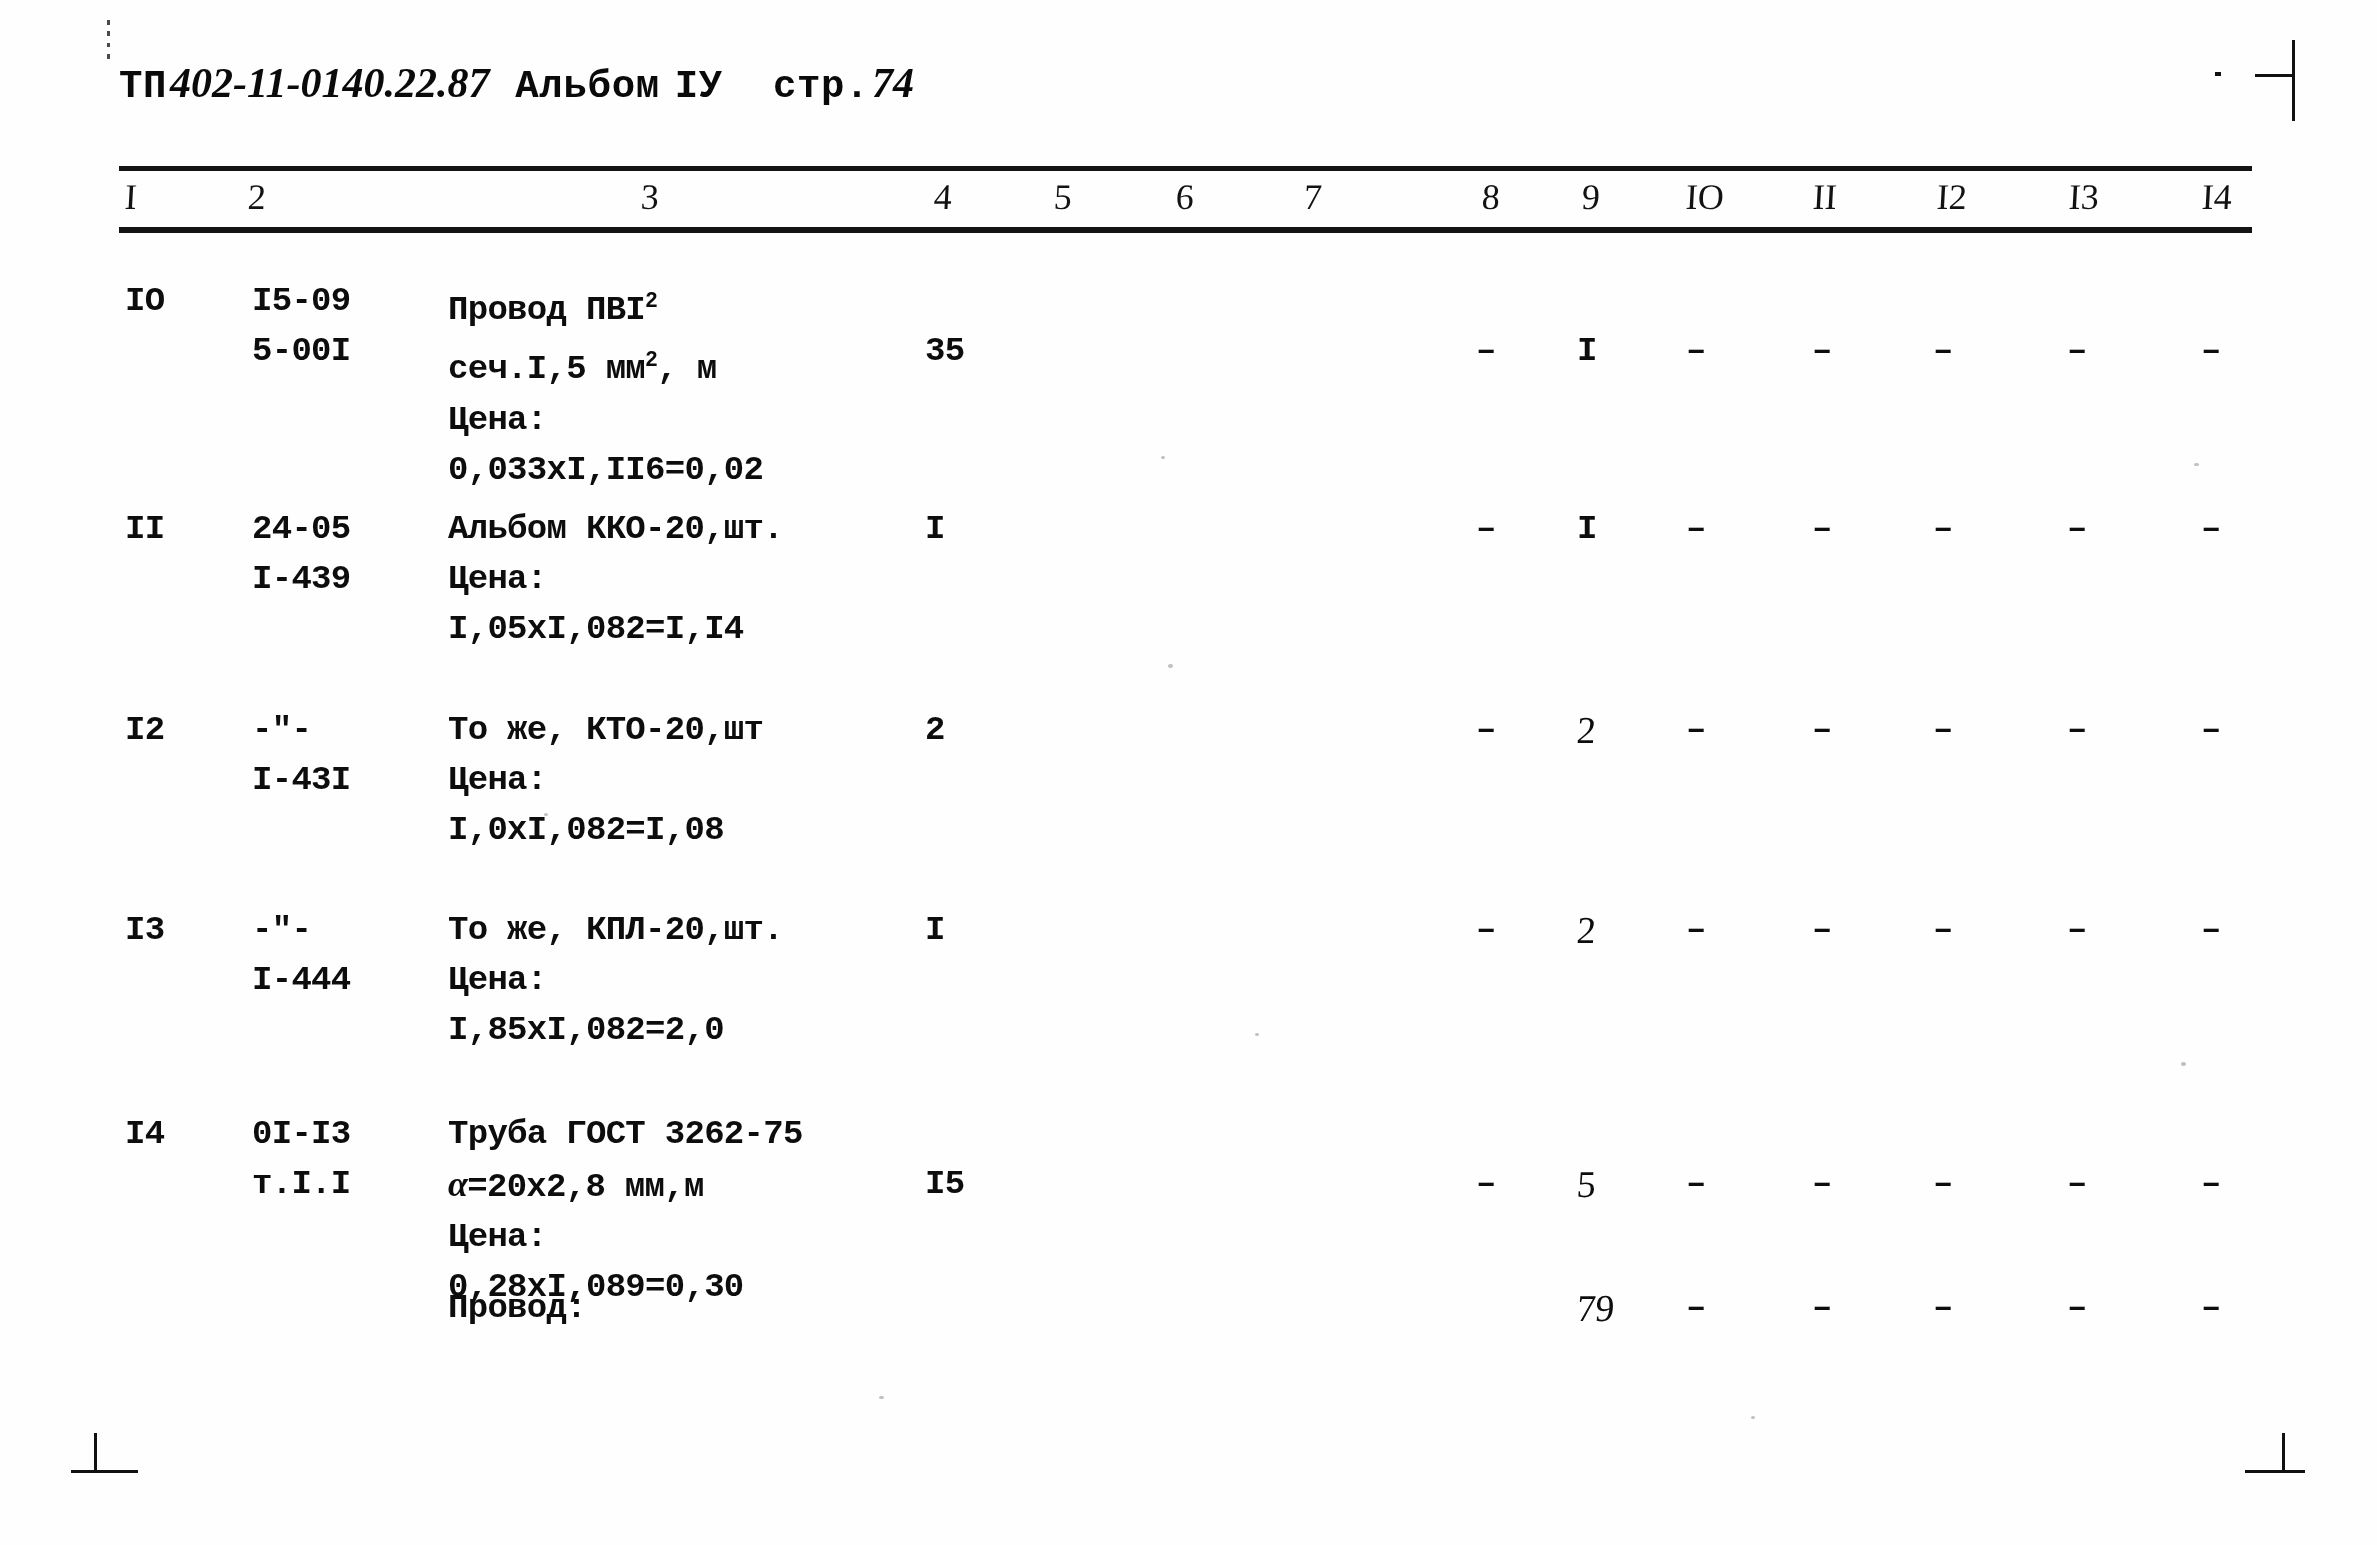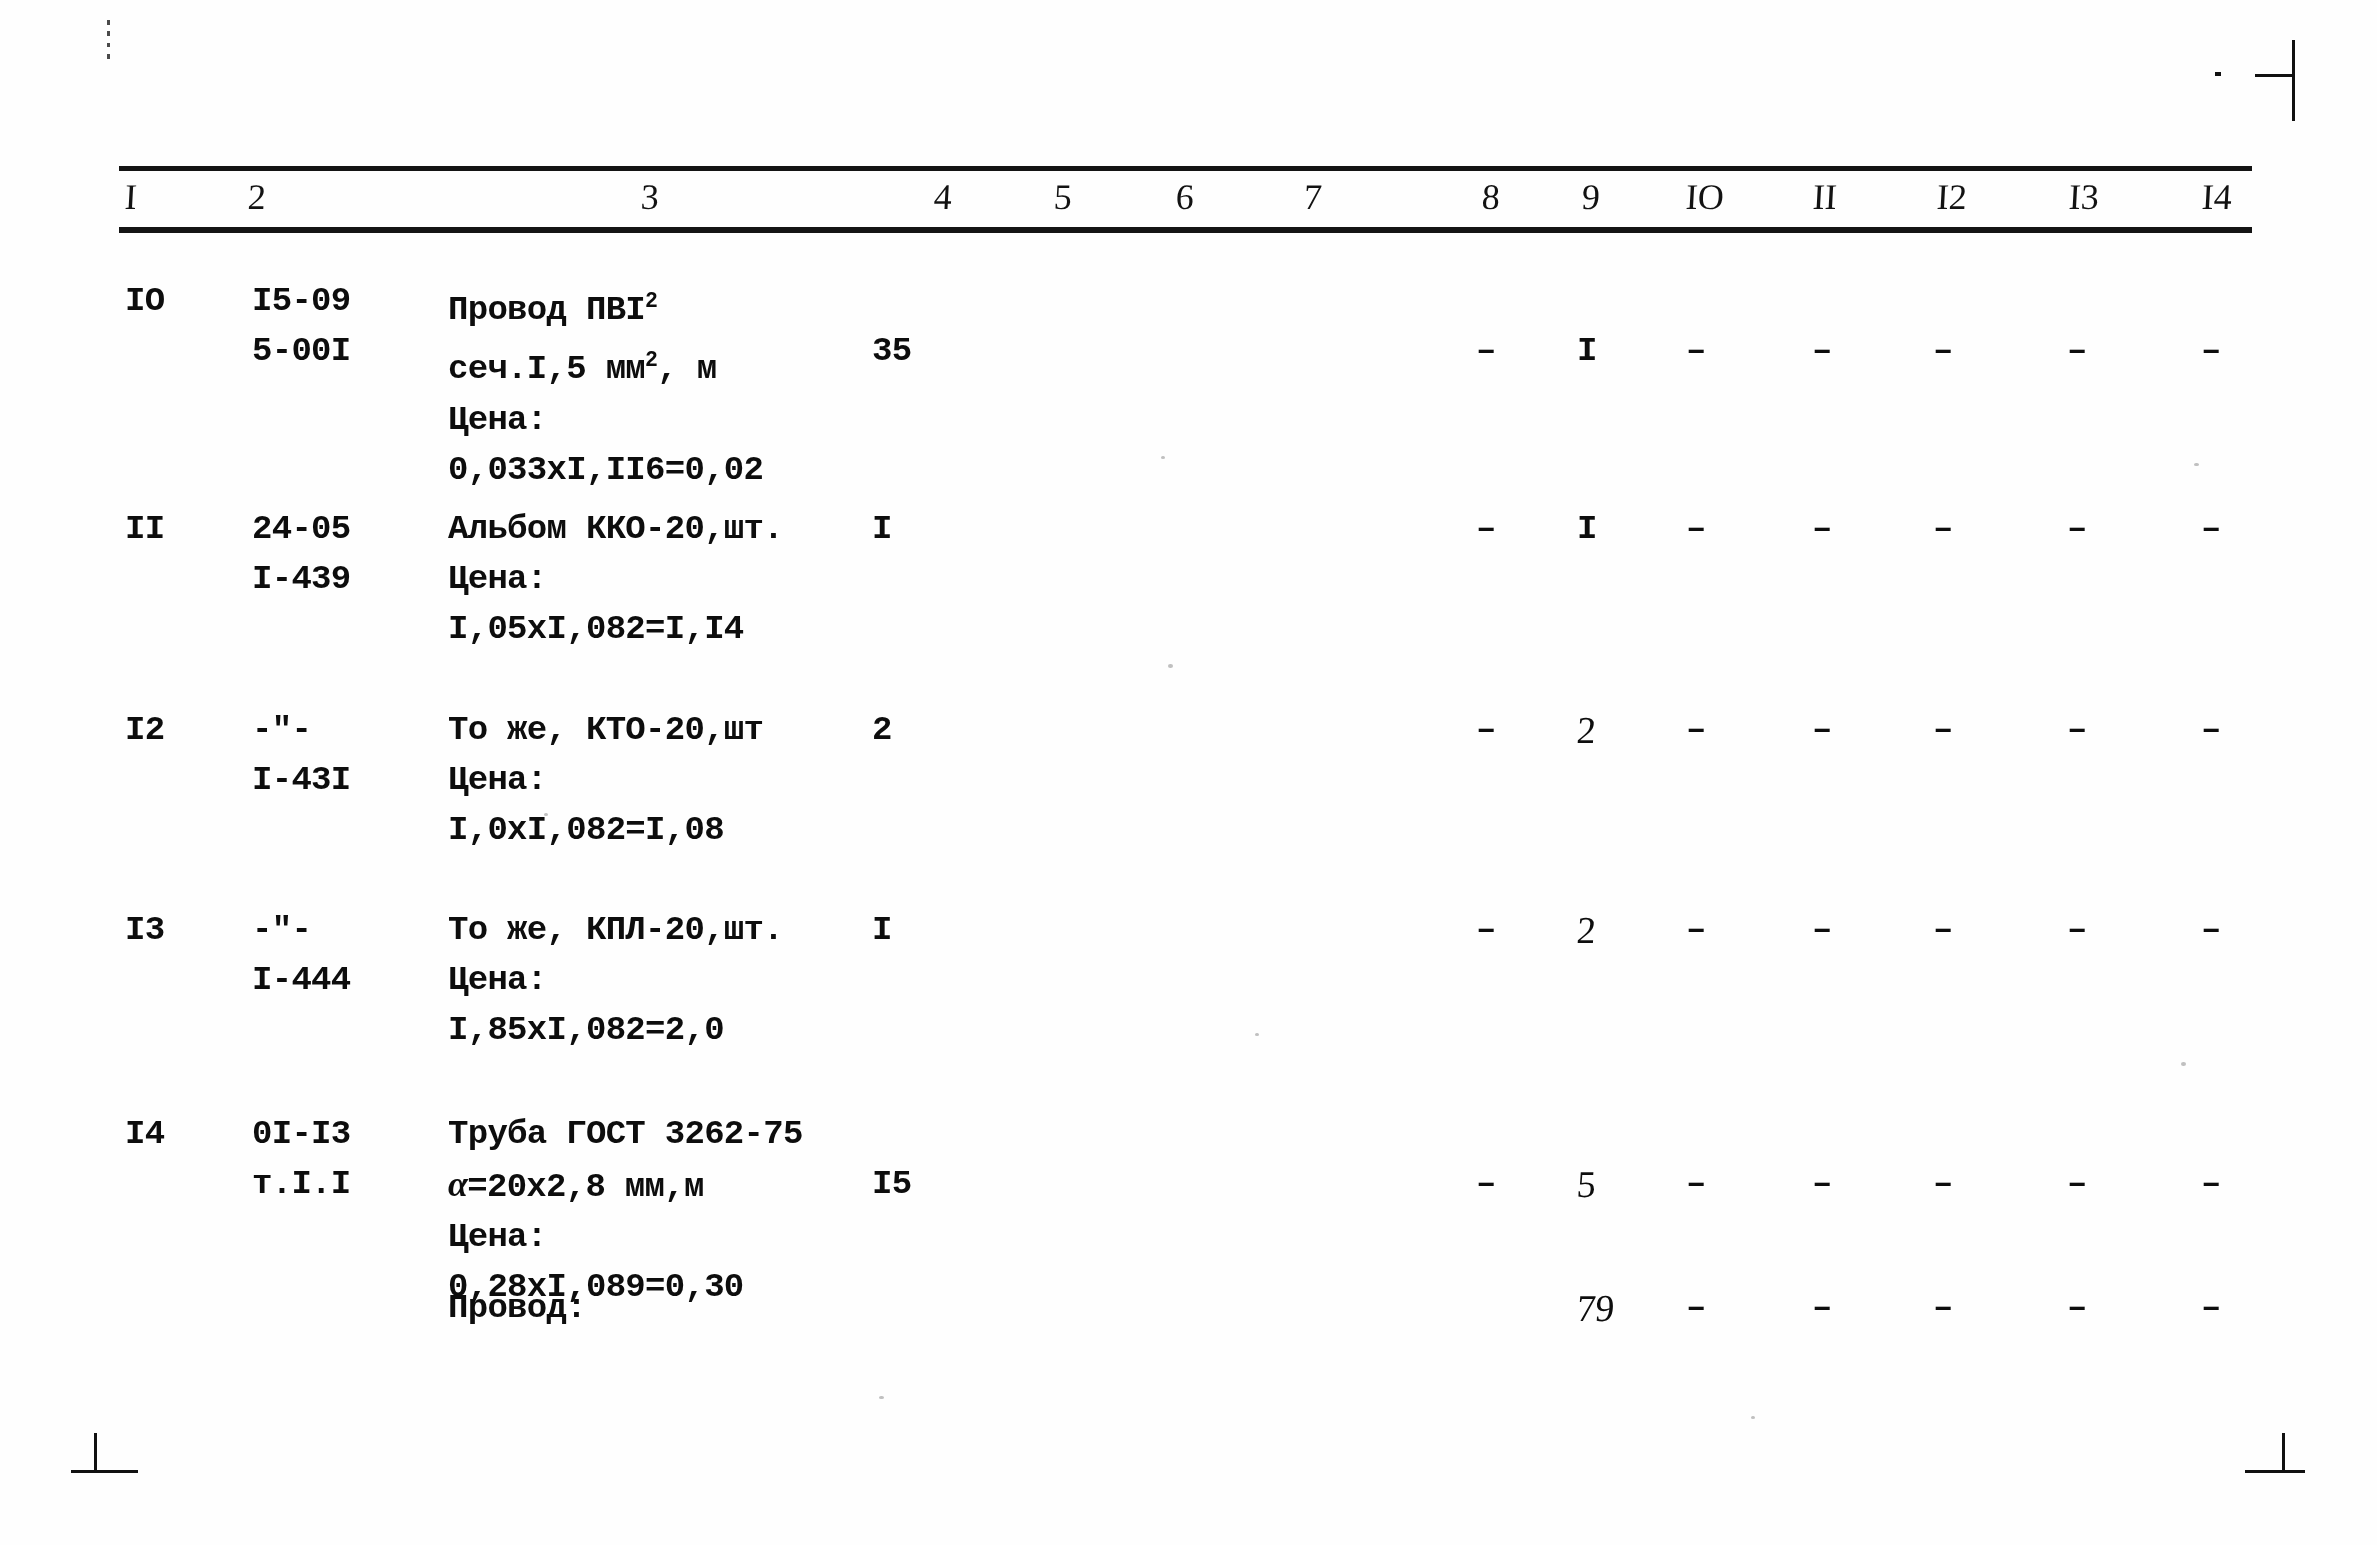--- a/index.html
+++ b/index.html
@@ -142,21 +142,21 @@
     font-family: "Liberation Mono", "DejaVu Sans Mono", monospace;
     font-weight: 700;
     color: #0d0d0d;
     letter-spacing: -0.7px;
   }
   .cell.multi { white-space: pre-line; }
 
   .c1  { left: 125px;  width: 107px; }
   .c2  { left: 252px;  width: 195px; }
   .c3  { left: 448px;  width: 483px; }
-  .c4  { left: 872px; width: 87px; }
+  .c4  { left: 925px; width: 87px; }
   .c8  { left: 1476px; width: 74px; }
   .c9  { left: 1577px; width: 74px; }
   .c10 { left: 1686px; width: 81px; }
   .c11 { left: 1812px; width: 81px; }
   .c12 { left: 1933px; width: 81px; }
   .c13 { left: 2067px; width: 81px; }
   .c14 { left: 2201px; width: 81px; }
 
   .numcell { text-align: left; }
 
@@ -211,20 +211,21 @@
   <div class="crop-mark" id="mark-bl">
     <div class="vbar"></div>
       <div class="hbar"></div>
   </div>
 
   <div class="crop-mark" id="mark-br">
     <div class="vbar"></div>
       <div class="hbar"></div>
   </div>
 
+  <div id="doc-header"><span class="typed">ТП</span><span class="hand">402-11-0140.22.87</span><span class="typed" style="padding-left:23px">Альбом</span><span class="typed" style="padding-left:14.8px">IУ</span><span class="typed" style="padding-left:50px">стр.</span><span class="hand">74</span></div>
 
   <div id="rule-top"></div>
   <div id="rule-bottom"></div>
 
   <div id="col-head">
     <span class="colnum" style="left:125px">I</span>
     <span class="colnum" style="left:248px">2</span>
     <span class="colnum" style="left:641px">3</span>
     <span class="colnum" style="left:934px">4</span>
     <span class="colnum" style="left:1054px">5</span>

